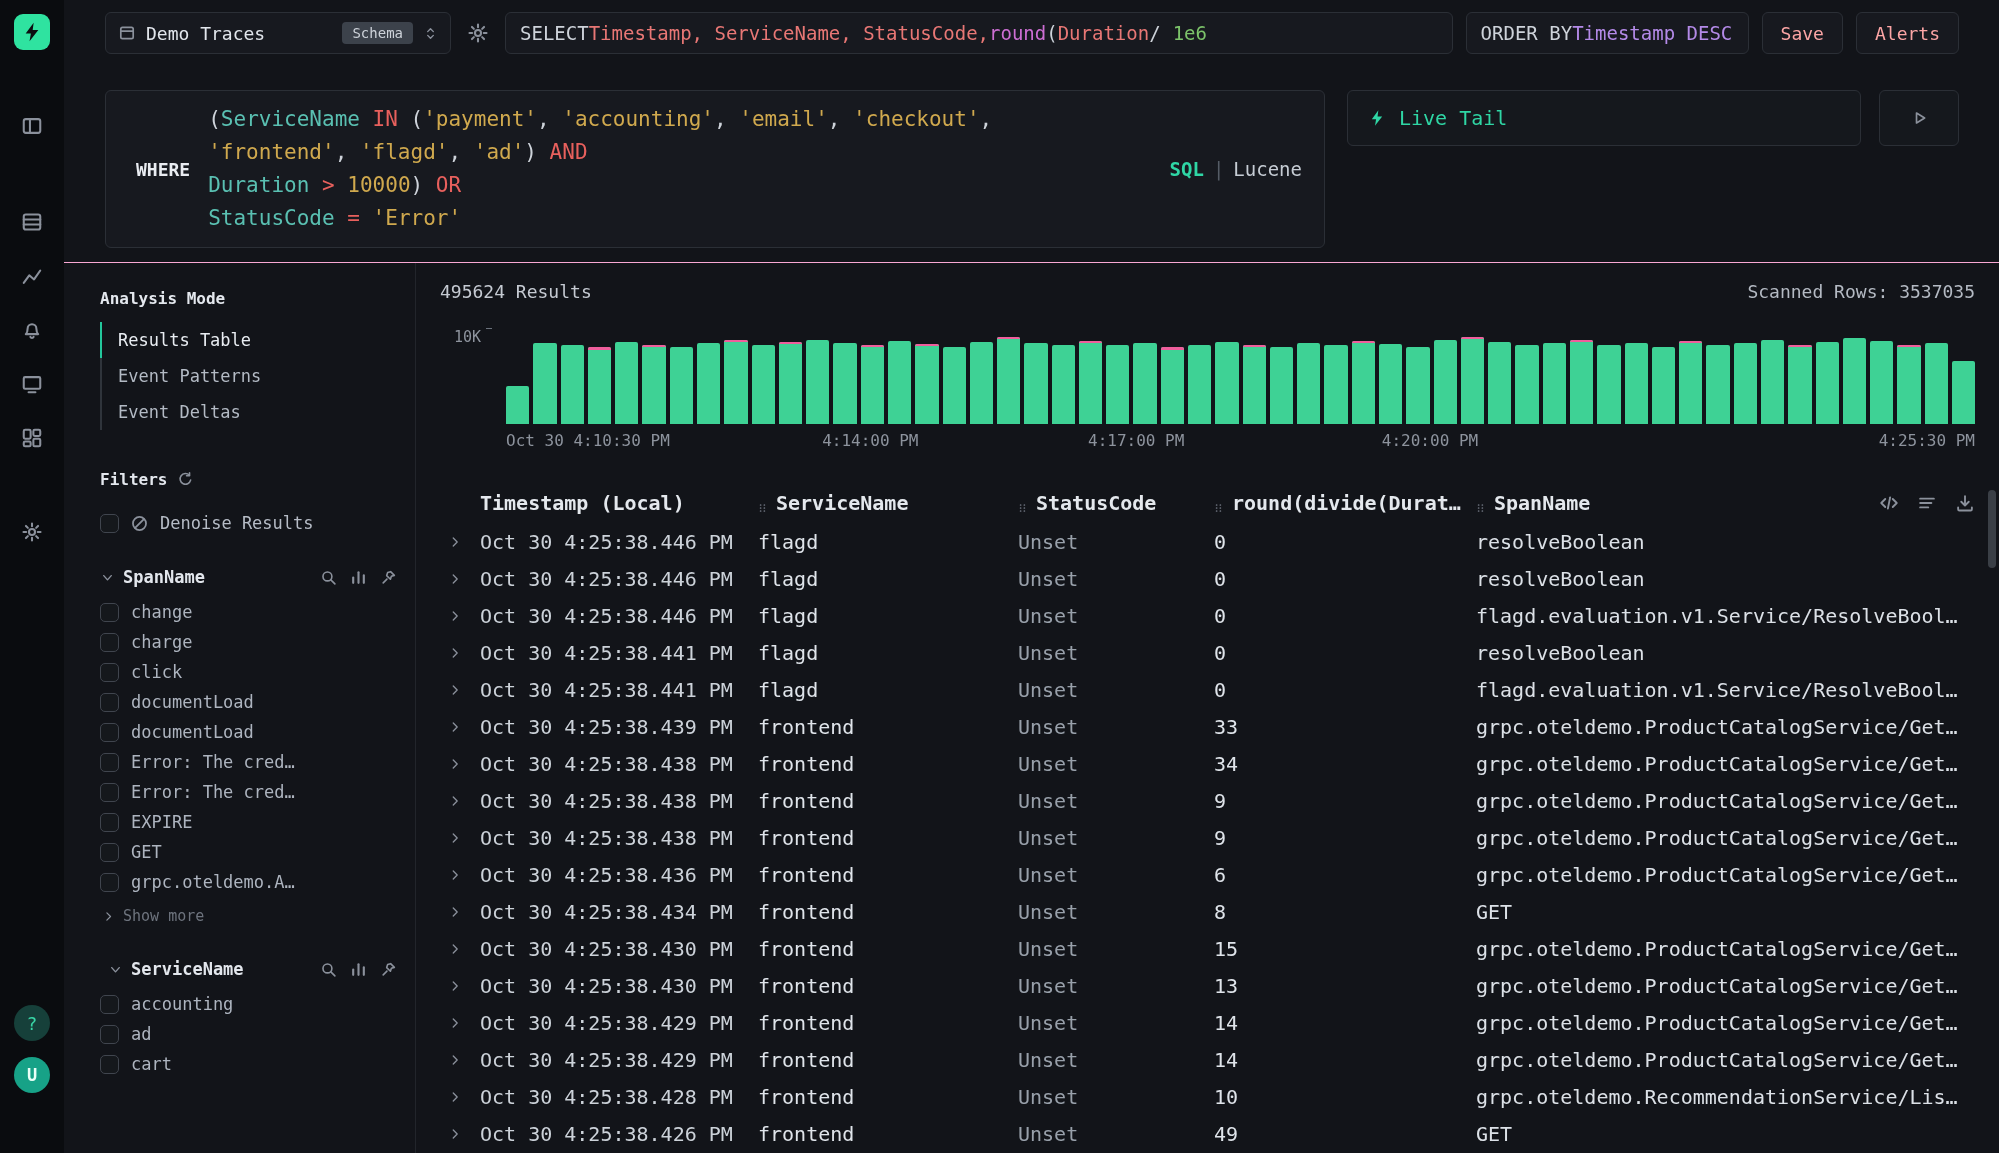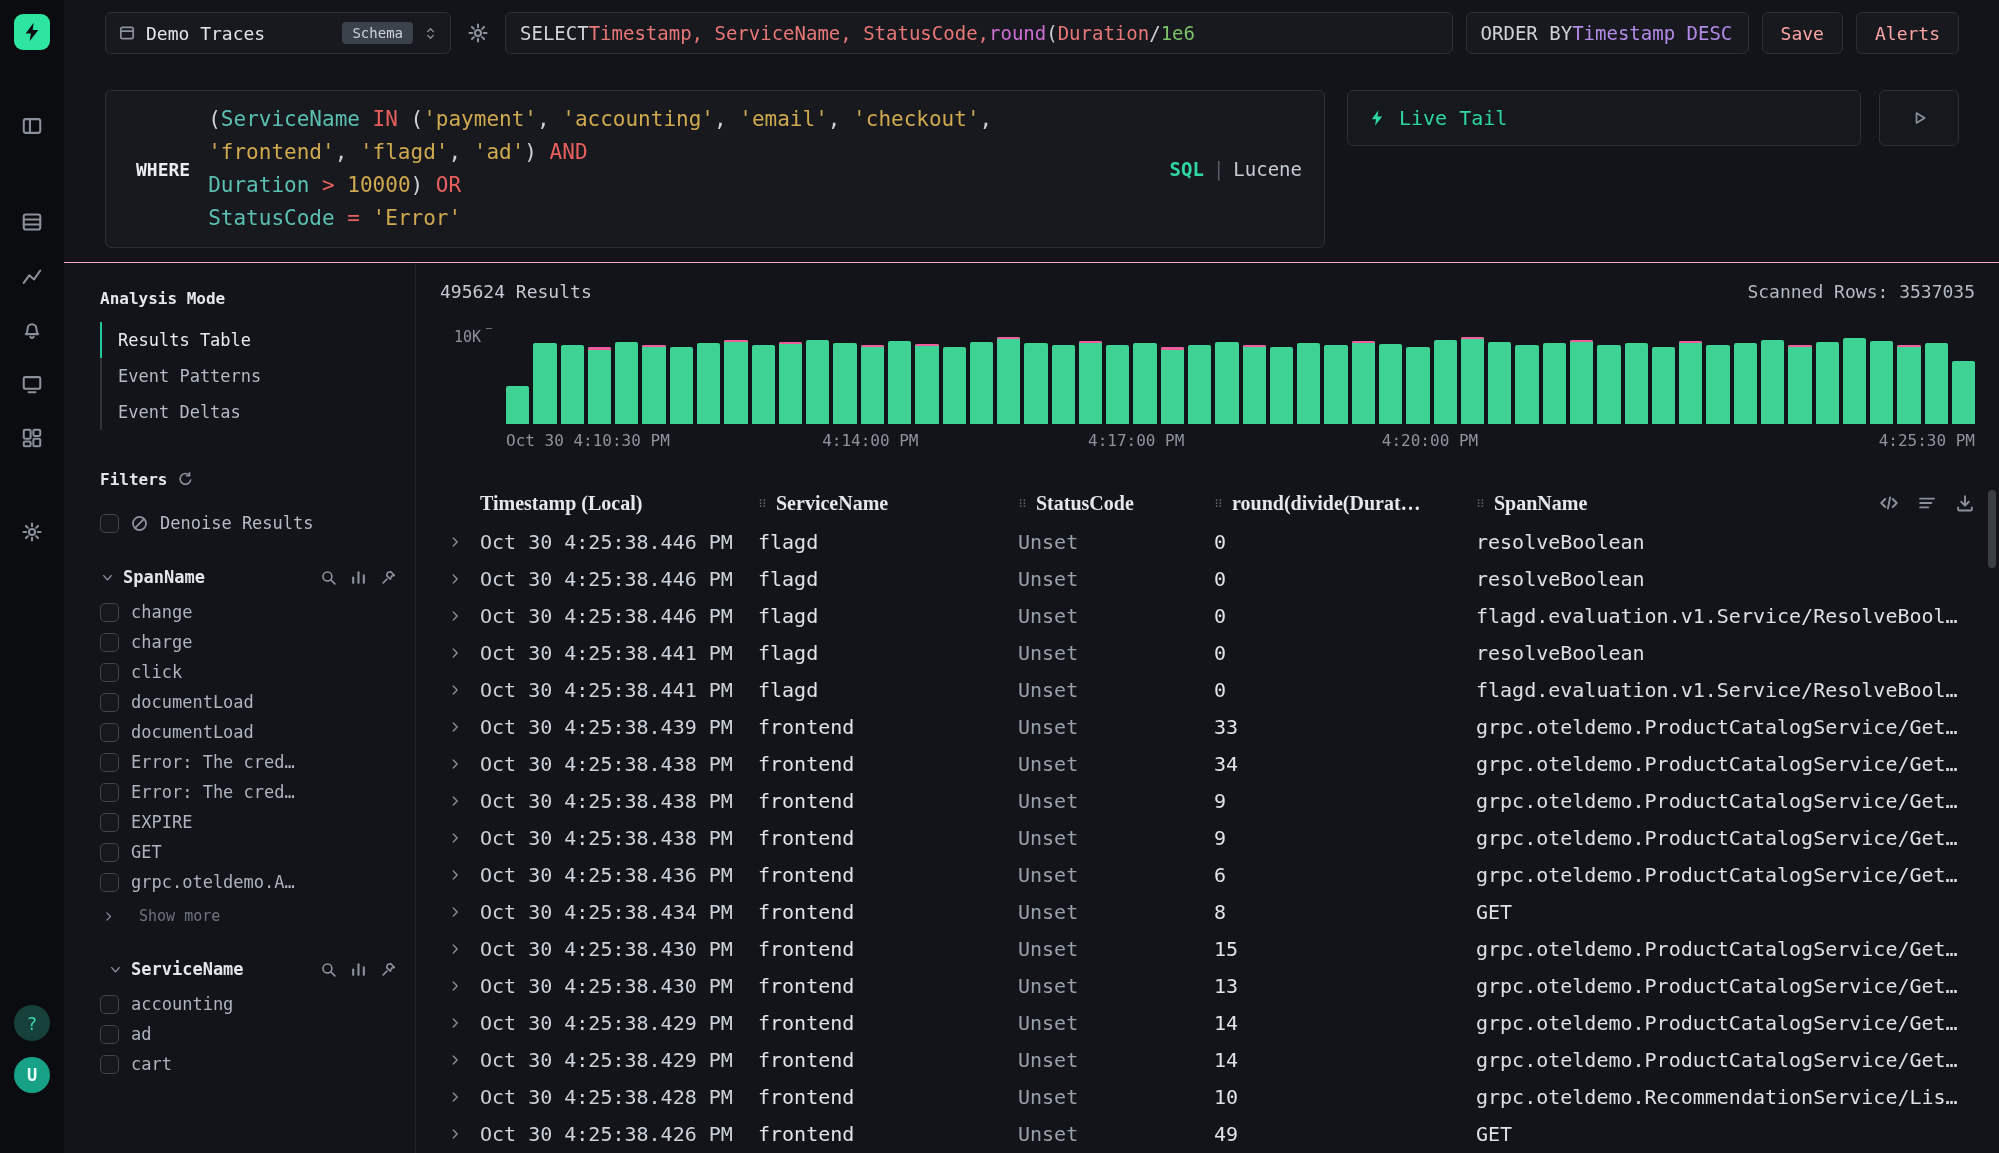--- a/index.html
+++ b/index.html
@@ -46,59 +46,59 @@
   .lang-sql { color:#2fd6a5; font-weight:bold; cursor:pointer; }
   .lang-sep { color:#555c66; }
   .lang-lucene { color:#c6ccd4; cursor:pointer; }
 
   .live-col { width:612px; flex-shrink:0; display:flex; gap:18px; }
   .live-tail-btn { flex:1; height:56px; background:#15181d; border:1px solid #2b2f36; border-radius:6px; display:flex; align-items:center; gap:13px; padding:0 20px; color:#2fd6a5; font-size:20px; cursor:pointer; }
   .play-btn { width:80px; height:56px; background:#15181d; border:1px solid #2b2f36; border-radius:6px; display:flex; align-items:center; justify-content:center; cursor:pointer; }
 
   
   .tk-plain { color:#ced3da; } .tk-kw { color:#e8605d; } .tk-id { color:#5ac0b2; }
-  .tk-col { color:#e87775; } .tk-str { color:#d0a94e; } .tk-num { color:#7cc36a; }
+  .tk-col { color:#e87775; } .tk-str { color:#d0a94e; } .tk-num { color:#7cc36a;margin-left:12px; }
   .tk-fn { color:#cd6ed3; } .tk-purple { color:#b48ae8; }
 
   
   .workspace { flex:1; min-height:0; display:flex; margin-top:14px; border-top:1px solid #f9a8d4; overflow:hidden; }
 
   .sidebar { width:352px; flex-shrink:0; border-right:1px solid #22252b; padding:26px 18px 0 36px; overflow:hidden; }
   .side-title { font-size:16px; font-weight:bold; color:#e4e8ee; }
   .mode-list { margin-top:14px; }
   .mode-item { border-left:2px solid #2f343b; padding:8px 0 8px 16px; color:#b3bac4; font-size:17px; cursor:pointer; }
   .mode-item.active { border-left-color:#23c79c; color:#e9edf2; }
   .filters-head { margin-top:40px; display:flex; align-items:center; gap:10px; }
   .denoise { margin-top:24px; display:flex; align-items:center; gap:11px; color:#b6bcc6; font-size:17px; cursor:pointer; }
   .group-head { margin-top:34px; display:flex; align-items:center; gap:8px; color:#e2e6ec; font-size:17px; font-weight:bold; cursor:pointer; }
   .group-icons { margin-left:auto; display:flex; align-items:center; gap:13px; }
   .group-icons svg { cursor:pointer; }
   .filter-list { margin-top:10px; }
   .filter-item { display:flex; align-items:center; gap:12px; padding:5px 0; color:#adb4bf; font-size:17px; cursor:pointer; }
   .f-label { overflow:hidden; white-space:nowrap; text-overflow:ellipsis; }
   .checkbox { width:19px; height:19px; flex-shrink:0; border:1.5px solid #40454e; border-radius:5px; background:#15181c; }
-  .show-more { display:flex; align-items:center; gap:24px; color:#6e747e; font-size:15px; padding:10px 0 0 2px; cursor:pointer; }
+  .show-more { display:flex; align-items:center; gap:8px; color:#6e747e; font-size:15px; padding:10px 0 0 2px; cursor:pointer; }
 
   .main { flex:1; min-width:0; padding:18px 24px 0; overflow:hidden; position:relative; }
   .results-head { display:flex; justify-content:space-between; font-size:18px; color:#c5cad2; }
   .results-head .right { color:#b4bac3; }
 
   .chart { margin-top:34px; position:relative; padding-left:66px; }
   .y-tick { position:absolute; left:0; top:-8px; width:52px; text-align:right; color:#8d939d; font-size:15px; }
   .y-tick::after { content:""; display:inline-block; width:6px; height:9px; border-top:1.5px solid #6b727c; margin-left:5px; vertical-align:top; }
   .bars { height:88px; display:flex; align-items:flex-end; gap:4px; }
   .bar { flex:1; min-width:0; background:#3ed295; border-radius:2px 2px 0 0; position:relative; cursor:crosshair; }
   .bar-err { position:absolute; top:0; left:0; right:0; background:#ef5e9c; border-radius:2px 2px 0 0; }
   .x-axis { position:relative; height:24px; margin-top:7px; color:#8d939d; font-size:16px; }
   .x-tick { position:absolute; top:0; white-space:nowrap; }
 
   .table { margin-top:28px; }
   .tr { display:grid; grid-template-columns:40px 278px 260px 196px 262px minmax(0,1fr); align-items:center; }
   .th-row { height:40px; position:relative; color:#e4e8ed; font-size:20px; font-weight:bold; }
-  .th { display:flex; align-items:center; gap:9px; overflow:hidden; white-space:nowrap; cursor:pointer;font-family:Liberation Serif, serif; }
+  .th { display:flex; align-items:flex-end; gap:9px; overflow:hidden; white-space:nowrap; cursor:pointer; }
   .drag { display:flex; align-items:center; cursor:grab; }
   .header-icons { position:absolute; right:0; top:0; height:100%; display:flex; align-items:center; gap:18px; }
   .header-icons span { cursor:pointer; }
   .row { height:37px; font-size:20px; cursor:pointer; }
   .td { overflow:hidden; white-space:nowrap; }
   .td.expander { display:flex; justify-content:flex-start; padding-left:8px; }
   .c-ts { color:#ccd2d9; } .c-svc { color:#dfe4ea; } .c-status { color:#98a0aa; }
   .c-num { color:#dfe4ea; } .c-span { color:#dce1e7; }
 
   .scroll-thumb { position:absolute; right:3px; top:490px; width:8px; height:78px; background:#3a3f46; border-radius:4px; cursor:grab; }

